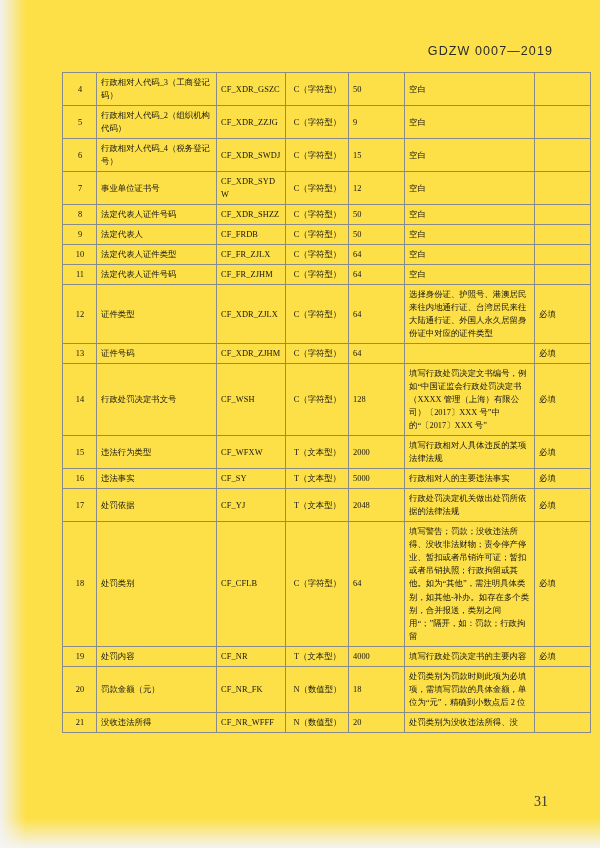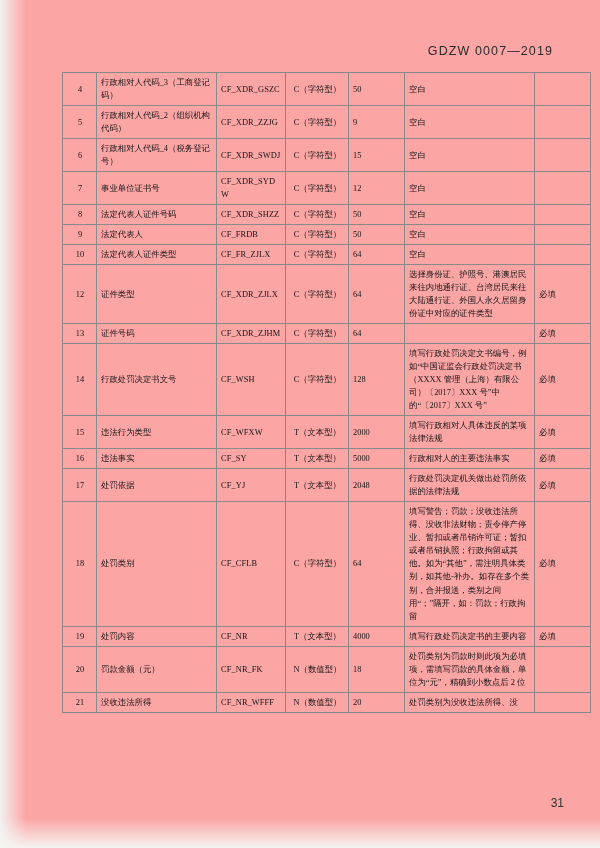--- a/index.html
+++ b/index.html
@@ -11,21 +11,21 @@
     width: 600px;
     height: 848px;
     position: relative;
     font-family: "Liberation Serif", "DejaVu Serif", serif;
     color: #1b1b1b;
     overflow: hidden;
   }
   .page {
     position: absolute;
     inset: 0;
-    background: #fca5a5;
+    background: #fde047;
   }
   
   .scan-edge-left {
     position: absolute;
     left: 0; top: 0; bottom: 0; width: 26px;
     background: linear-gradient(to right, #f2f2f0, rgba(255,255,255,0));
     pointer-events: none;
   }
   .scan-edge-bottom {
     position: absolute;
@@ -40,25 +40,25 @@
     right: 47px;
     font-family: "Liberation Sans", "DejaVu Sans", sans-serif;
     font-size: 12.5px;
     letter-spacing: 1.1px;
     color: #2a2a2a;
     white-space: nowrap;
   }
 
   .page-number {
     position: absolute;
-    right: 36px;
+    right: 52px;
     bottom: 38px;
-    font-size: 12px;
+    font-size: 14px;
     color: #333;
-    font-family: Liberation Sans, sans-serif;
+    font-family: Liberation Serif, serif;
   }
 
   table.spec-table {
     position: absolute;
     left: 62px;
     top: 72px;
     width: 478px;
     border-collapse: collapse;
     table-layout: fixed;
   }
@@ -164,20 +164,29 @@
       <tr>
         <td class="c-no">10</td>
         <td class="c-name">法定代表人证件类型</td>
         <td class="c-code">CF_FR_ZJLX</td>
         <td class="c-type">C（字符型）</td>
         <td class="c-len">64</td>
         <td class="c-desc">空白</td>
         <td class="c-req"></td>
       </tr>
 
+      <tr>
+        <td class="c-no">11</td>
+        <td class="c-name">法定代表人证件号码</td>
+        <td class="c-code">CF_FR_ZJHM</td>
+        <td class="c-type">C（字符型）</td>
+        <td class="c-len">64</td>
+        <td class="c-desc">空白</td>
+        <td class="c-req"></td>
+      </tr>
 
       <tr>
         <td class="c-no">12</td>
         <td class="c-name">证件类型</td>
         <td class="c-code">CF_XDR_ZJLX</td>
         <td class="c-type">C（字符型）</td>
         <td class="c-len">64</td>
         <td class="c-desc">选择身份证、护照号、港澳居民来往内地通行证、台湾居民来往大陆通行证、外国人永久居留身份证中对应的证件类型</td>
         <td class="c-req">必填</td>
       </tr>

